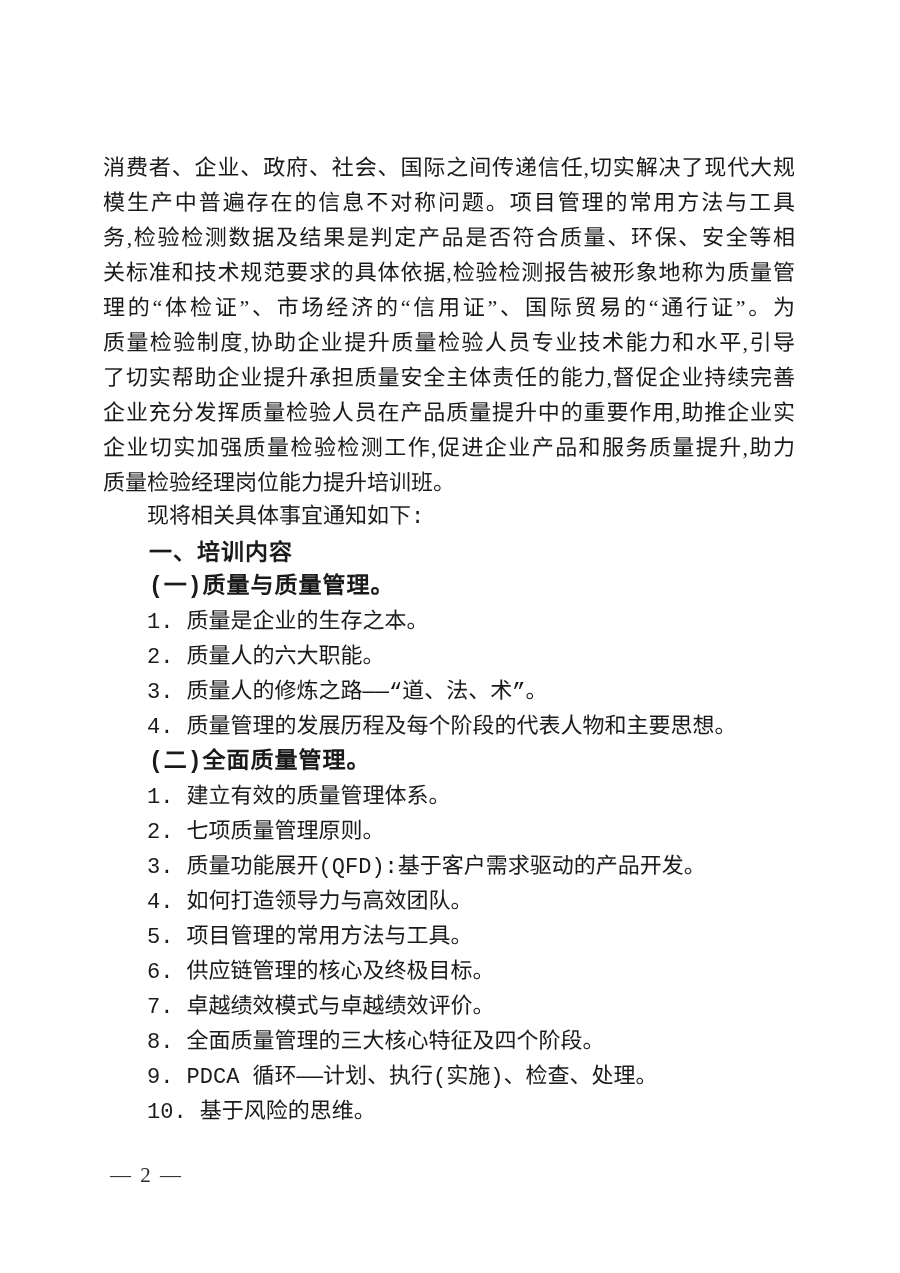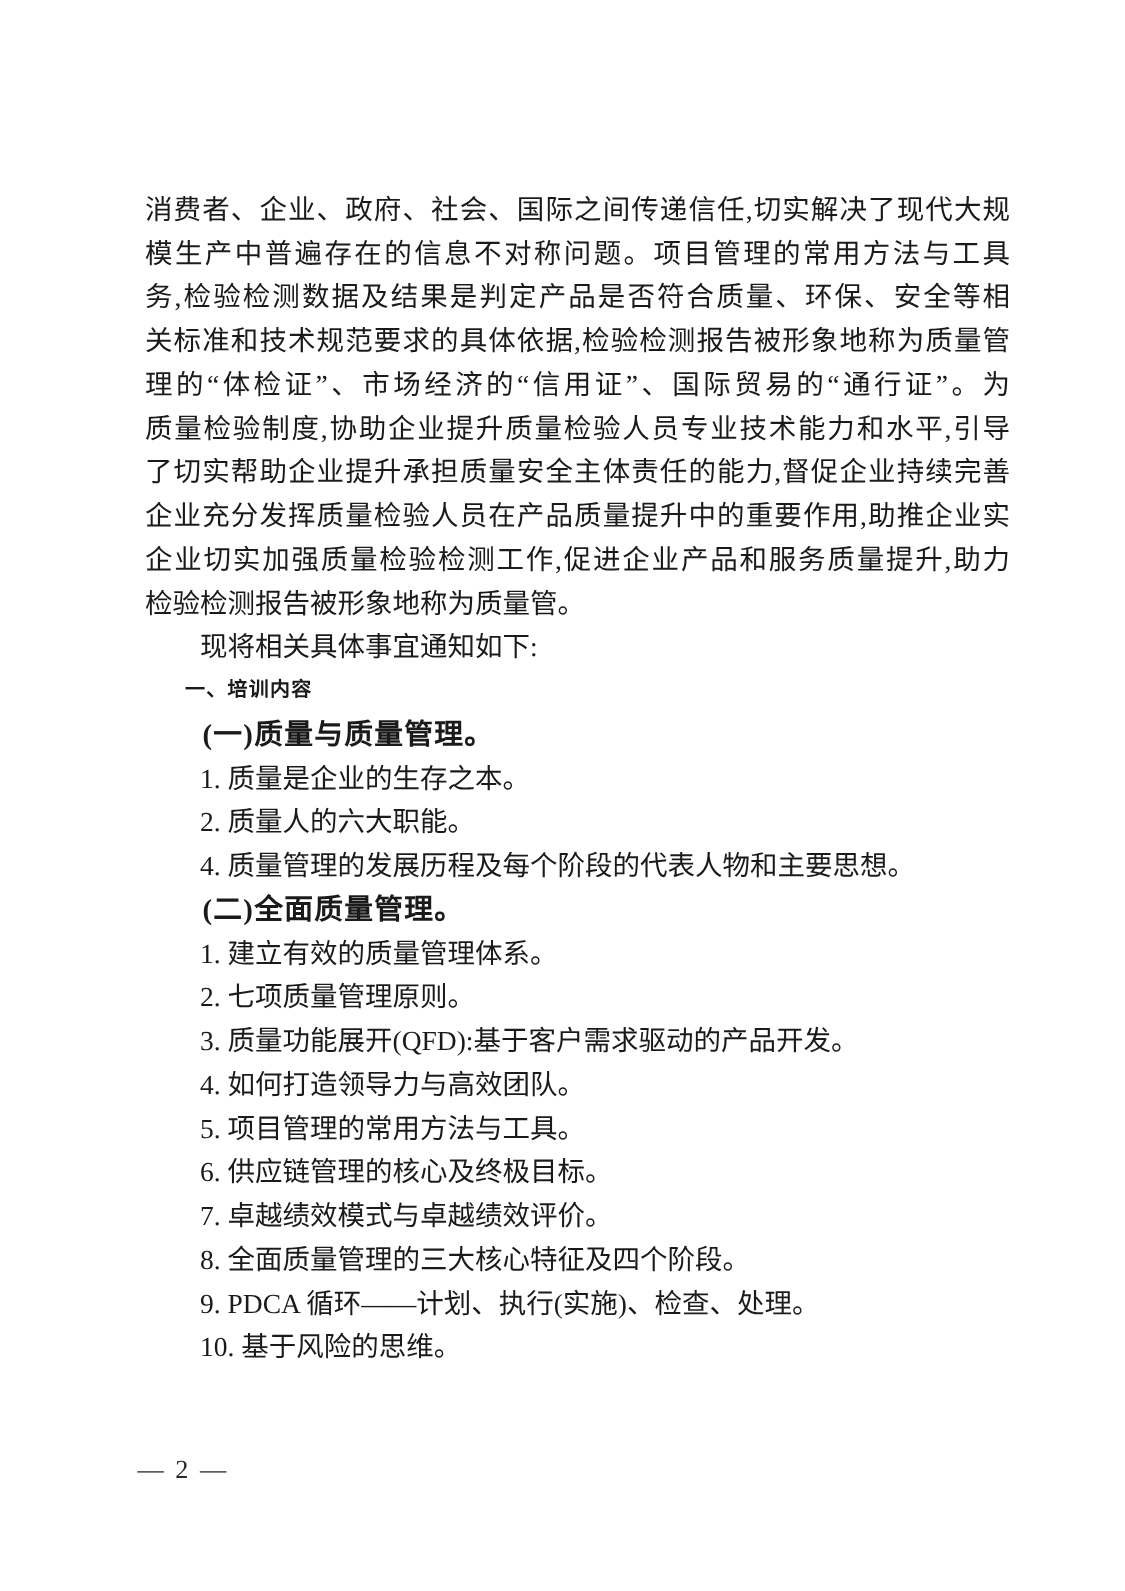--- a/index.html
+++ b/index.html
@@ -13,44 +13,45 @@
     width: 900px;
     height: 1273px;
     margin: 0 auto;
     background: #ffffff;
     color: #1a1a1a;
     font-family: "Liberation Serif", "DejaVu Serif", serif;
     overflow: hidden;
   }
   .content {
     position: absolute;
-    left: 116px;
+    left: 103px;
     top: 150px;
     width: 692px;
     font-size: 22px;
     line-height: 35px;
   }
   .line {
     min-height: 35px;
     white-space: nowrap;
   }
   
   .jl {
     white-space: normal;
     text-align: justify;
     text-align-last: justify;
     text-justify: inter-character;
   }
   .indent {
     text-indent: 2em;
+    font-family: Liberation Mono, monospace;
   }
   .h-main {
     font-family: "Liberation Sans", "DejaVu Sans", sans-serif;
     font-weight: bold;
-    font-size: 16px;
+    font-size: 23px;
     letter-spacing: 1px;
   }
   .h-sub {
     font-weight: bold;
     font-size: 23px;
     letter-spacing: 1px;
   }
   .footer {
     position: absolute;
     left: 110px;
@@ -68,29 +69,30 @@
 
     <div class="line jl">消费者、企业、政府、社会、国际之间传递信任,切实解决了现代大规</div>
     <div class="line jl">模生产中普遍存在的信息不对称问题。项目管理的常用方法与工具</div>
     <div class="line jl">务,检验检测数据及结果是判定产品是否符合质量、环保、安全等相</div>
     <div class="line jl">关标准和技术规范要求的具体依据,检验检测报告被形象地称为质量管</div>
     <div class="line jl">理的“体检证”、市场经济的“信用证”、国际贸易的“通行证”。为</div>
     <div class="line jl">质量检验制度,协助企业提升质量检验人员专业技术能力和水平,引导</div>
     <div class="line jl">了切实帮助企业提升承担质量安全主体责任的能力,督促企业持续完善</div>
     <div class="line jl">企业充分发挥质量检验人员在产品质量提升中的重要作用,助推企业实</div>
     <div class="line jl">企业切实加强质量检验检测工作,促进企业产品和服务质量提升,助力</div>
-    <div class="line">检验检测报告被形象地称为质量管。</div>
+    <div class="line">质量检验经理岗位能力提升培训班。</div>
 
     <div class="line indent">现将相关具体事宜通知如下:</div>
 
     <div class="line indent h-main">一、培训内容</div>
 
     <div class="line indent h-sub">(一)质量与质量管理。</div>
     <div class="line indent">1. 质量是企业的生存之本。</div>
     <div class="line indent">2. 质量人的六大职能。</div>
+    <div class="line indent">3. 质量人的修炼之路——“道、法、术”。</div>
     <div class="line indent">4. 质量管理的发展历程及每个阶段的代表人物和主要思想。</div>
 
     <div class="line indent h-sub">(二)全面质量管理。</div>
     <div class="line indent">1. 建立有效的质量管理体系。</div>
     <div class="line indent">2. 七项质量管理原则。</div>
     <div class="line indent">3. 质量功能展开(QFD):基于客户需求驱动的产品开发。</div>
     <div class="line indent">4. 如何打造领导力与高效团队。</div>
     <div class="line indent">5. 项目管理的常用方法与工具。</div>
     <div class="line indent">6. 供应链管理的核心及终极目标。</div>
     <div class="line indent">7. 卓越绩效模式与卓越绩效评价。</div>

